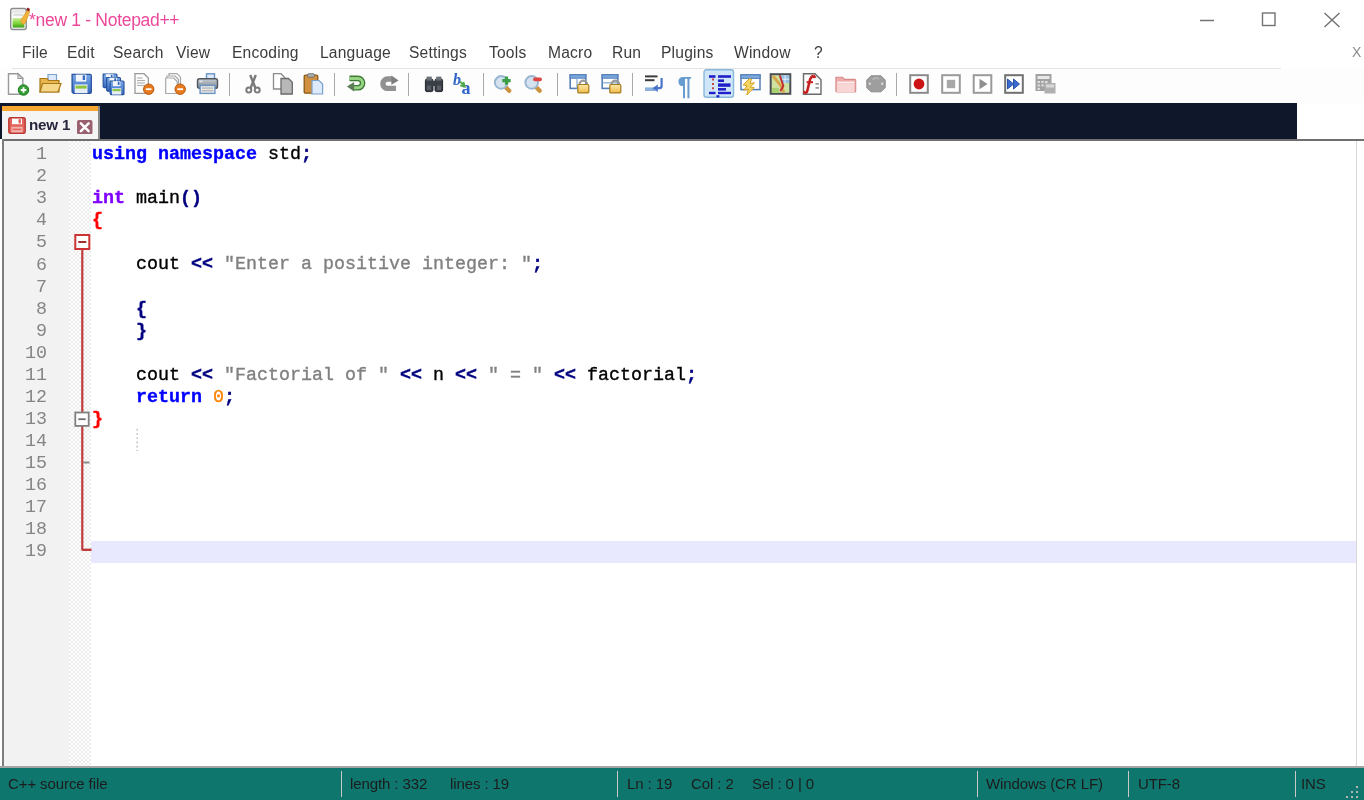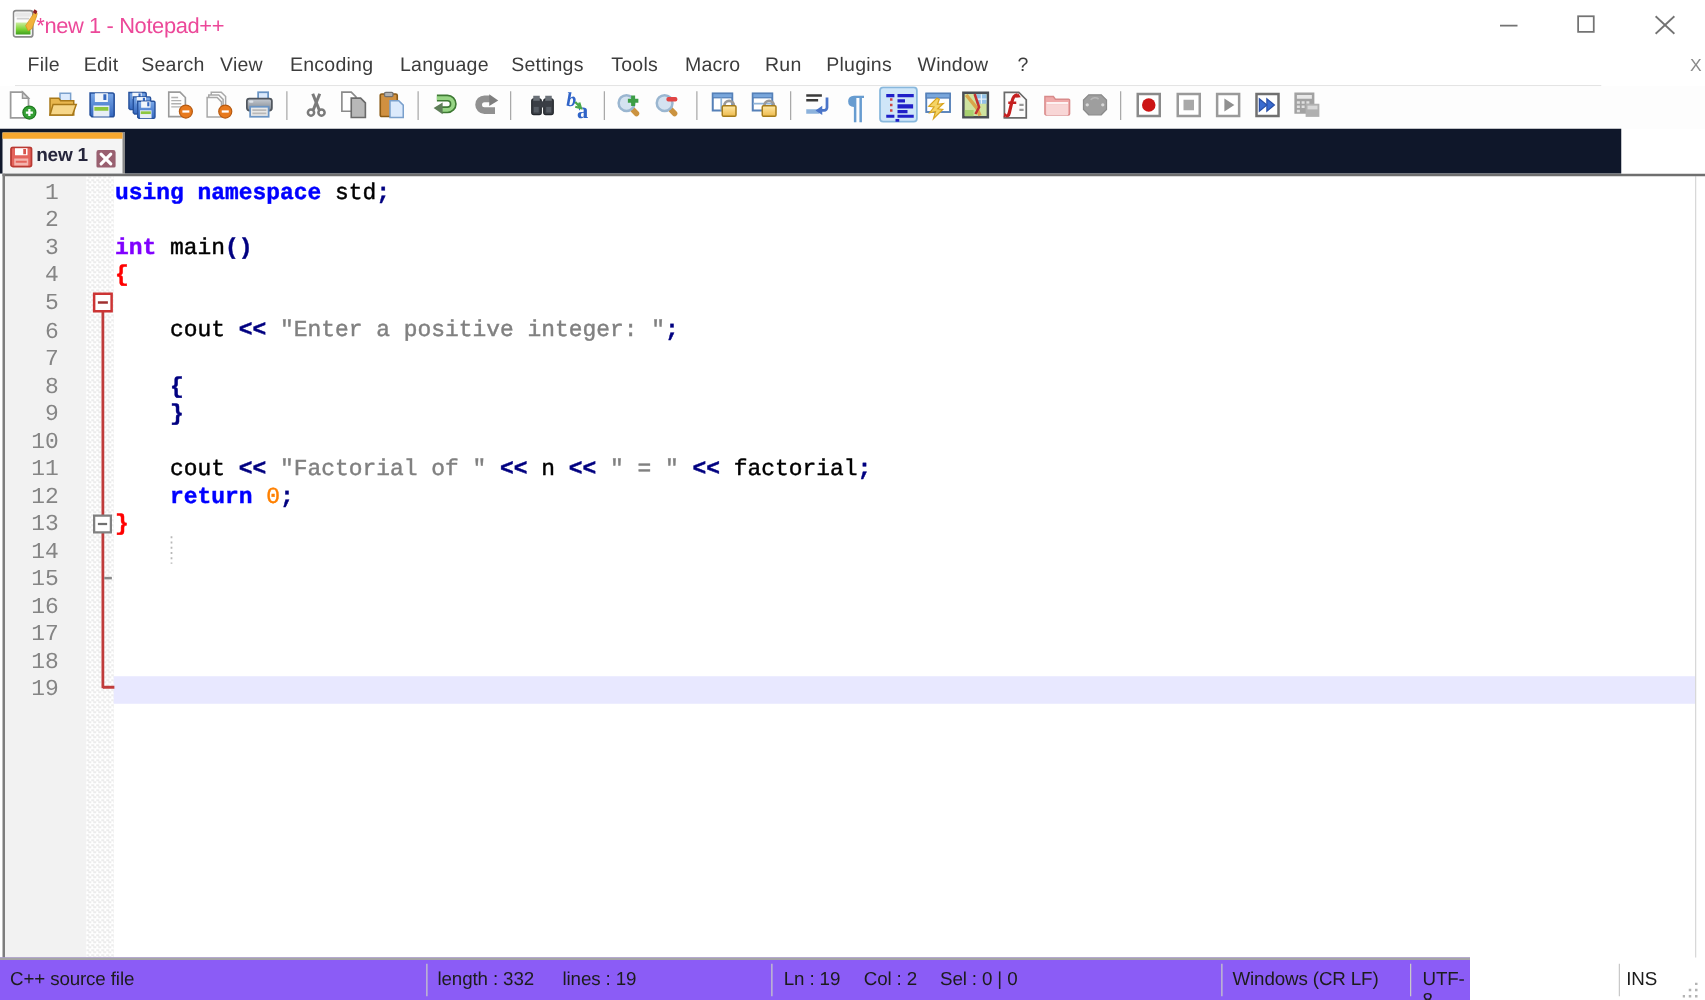--- a/index.html
+++ b/index.html
@@ -33,21 +33,21 @@
 #code{position:absolute;left:92px;top:5.2px;font-family:"Liberation Mono",monospace;font-size:18.33px;line-height:22.055px;color:#000;}
 #code .row{white-space:pre;height:22.055px;-webkit-text-stroke:0.35px;}
 .k{color:#0000ff;font-weight:bold;}
 .t{color:#8000ff;font-weight:bold;}
 .o{color:#000080;font-weight:bold;}
 .n{color:#ff8000;}
 .s{color:#808080;}
 .p{color:#804000;}
 .r{color:#ff0000;font-weight:bold;}
 
-#statusbar{position:absolute;left:0;top:766px;width:1176px;height:34px;background:#8b5cf6;border-top:2px solid #a5a5a5;box-sizing:border-box;}
+#statusbar{position:absolute;left:0;top:766px;width:1364px;height:34px;background:#0f766e;border-top:2px solid #a5a5a5;box-sizing:border-box;}
 .sp{position:absolute;top:7px;font-size:15px;color:#1c1c1c;letter-spacing:-0.1px;}
 .ssep{position:absolute;top:3px;width:1px;height:26px;background:#c9c9c9;}
 </style>
 </head>
 <body>
 <div id="app">
 
 <div id="titlebar">
   <svg class="abs" style="left:10px;top:7px" width="20" height="24" viewBox="0 0 20 24">
     <rect x="0.7" y="1.5" width="15.5" height="21" rx="2" fill="#fdfdfd" stroke="#8a8a8a" stroke-width="1.4"></rect>

